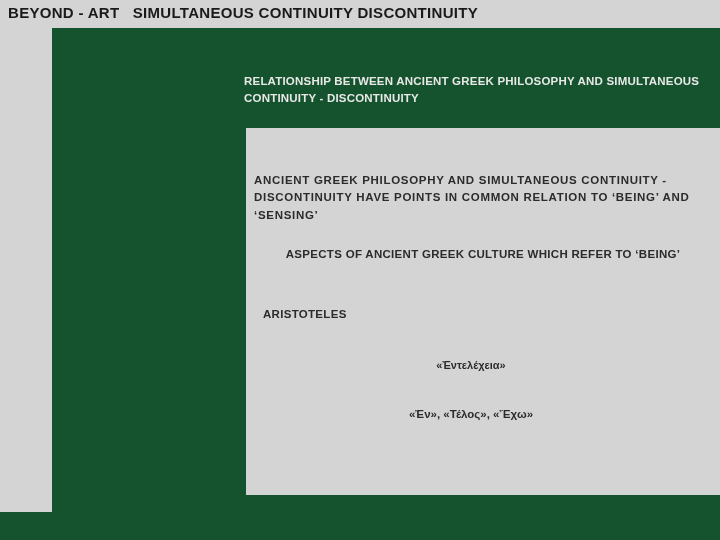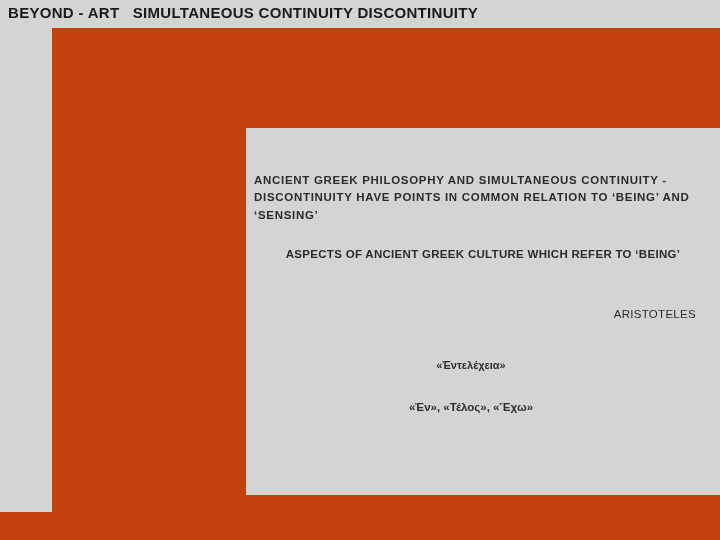--- a/index.html
+++ b/index.html
@@ -10,21 +10,21 @@
     width: 720px;
     height: 540px;
     background: #3f3f3f;
     font-family: "Liberation Sans", sans-serif;
     overflow: hidden;
   }
   .slide {
     position: relative;
     width: 720px;
     height: 540px;
-    background: #c2410c;
+    background: #14532d;
   }
   .header-bar {
     position: absolute;
     left: 0;
     top: 0;
     width: 720px;
     height: 28px;
     background: #d4d4d4;
   }
   .header-title {
@@ -82,43 +82,43 @@
     top: 120px;
     width: 474px;
     text-align: center;
     font-size: 11.5px;
     font-weight: bold;
     color: #2b2b2b;
     letter-spacing: 0.3px;
   }
   .panel-name {
     position: absolute;
-    left: 0;
+    left: 17px;
     top: 180px;
     width: 450px;
-    text-align: right;
+    text-align: left;
     font-size: 11.5px;
-    font-weight: normal;
+    font-weight: bold;
     color: #2b2b2b;
     letter-spacing: 0.3px;
   }
   .panel-greek1 {
     position: absolute;
     left: 0;
     top: 231px;
     width: 450px;
     text-align: center;
     font-size: 11px;
     font-weight: bold;
     color: #2b2b2b;
   }
   .panel-greek2 {
     position: absolute;
     left: 0;
-    top: 273px;
+    top: 280px;
     width: 450px;
     text-align: center;
     font-size: 11.5px;
     font-weight: bold;
     color: #2b2b2b;
   }
   .panel-footnote {
     position: absolute;
     left: 8px;
     top: 312px;
@@ -134,20 +134,21 @@
 <body>
 
 <div class="slide">
 
   <div class="header-bar">
     <div class="header-title">BEYOND - ART   SIMULTANEOUS CONTINUITY DISCONTINUITY</div>
   </div>
 
   <div class="left-strip"></div>
 
+  <div class="intro-text">RELATIONSHIP BETWEEN ANCIENT GREEK PHILOSOPHY AND SIMULTANEOUS CONTINUITY - DISCONTINUITY</div>
 
   <div class="panel">
     <div class="panel-heading">ANCIENT GREEK PHILOSOPHY AND SIMULTANEOUS CONTINUITY - DISCONTINUITY HAVE POINTS IN COMMON RELATION TO ‘BEING’ AND ‘SENSING’</div>
 
     <div class="panel-sub">ASPECTS OF ANCIENT GREEK CULTURE WHICH REFER TO ‘BEING’</div>
 
     <div class="panel-name">ARISTOTELES</div>
 
     <div class="panel-greek1">«Ἐντελέχεια»</div>
 

